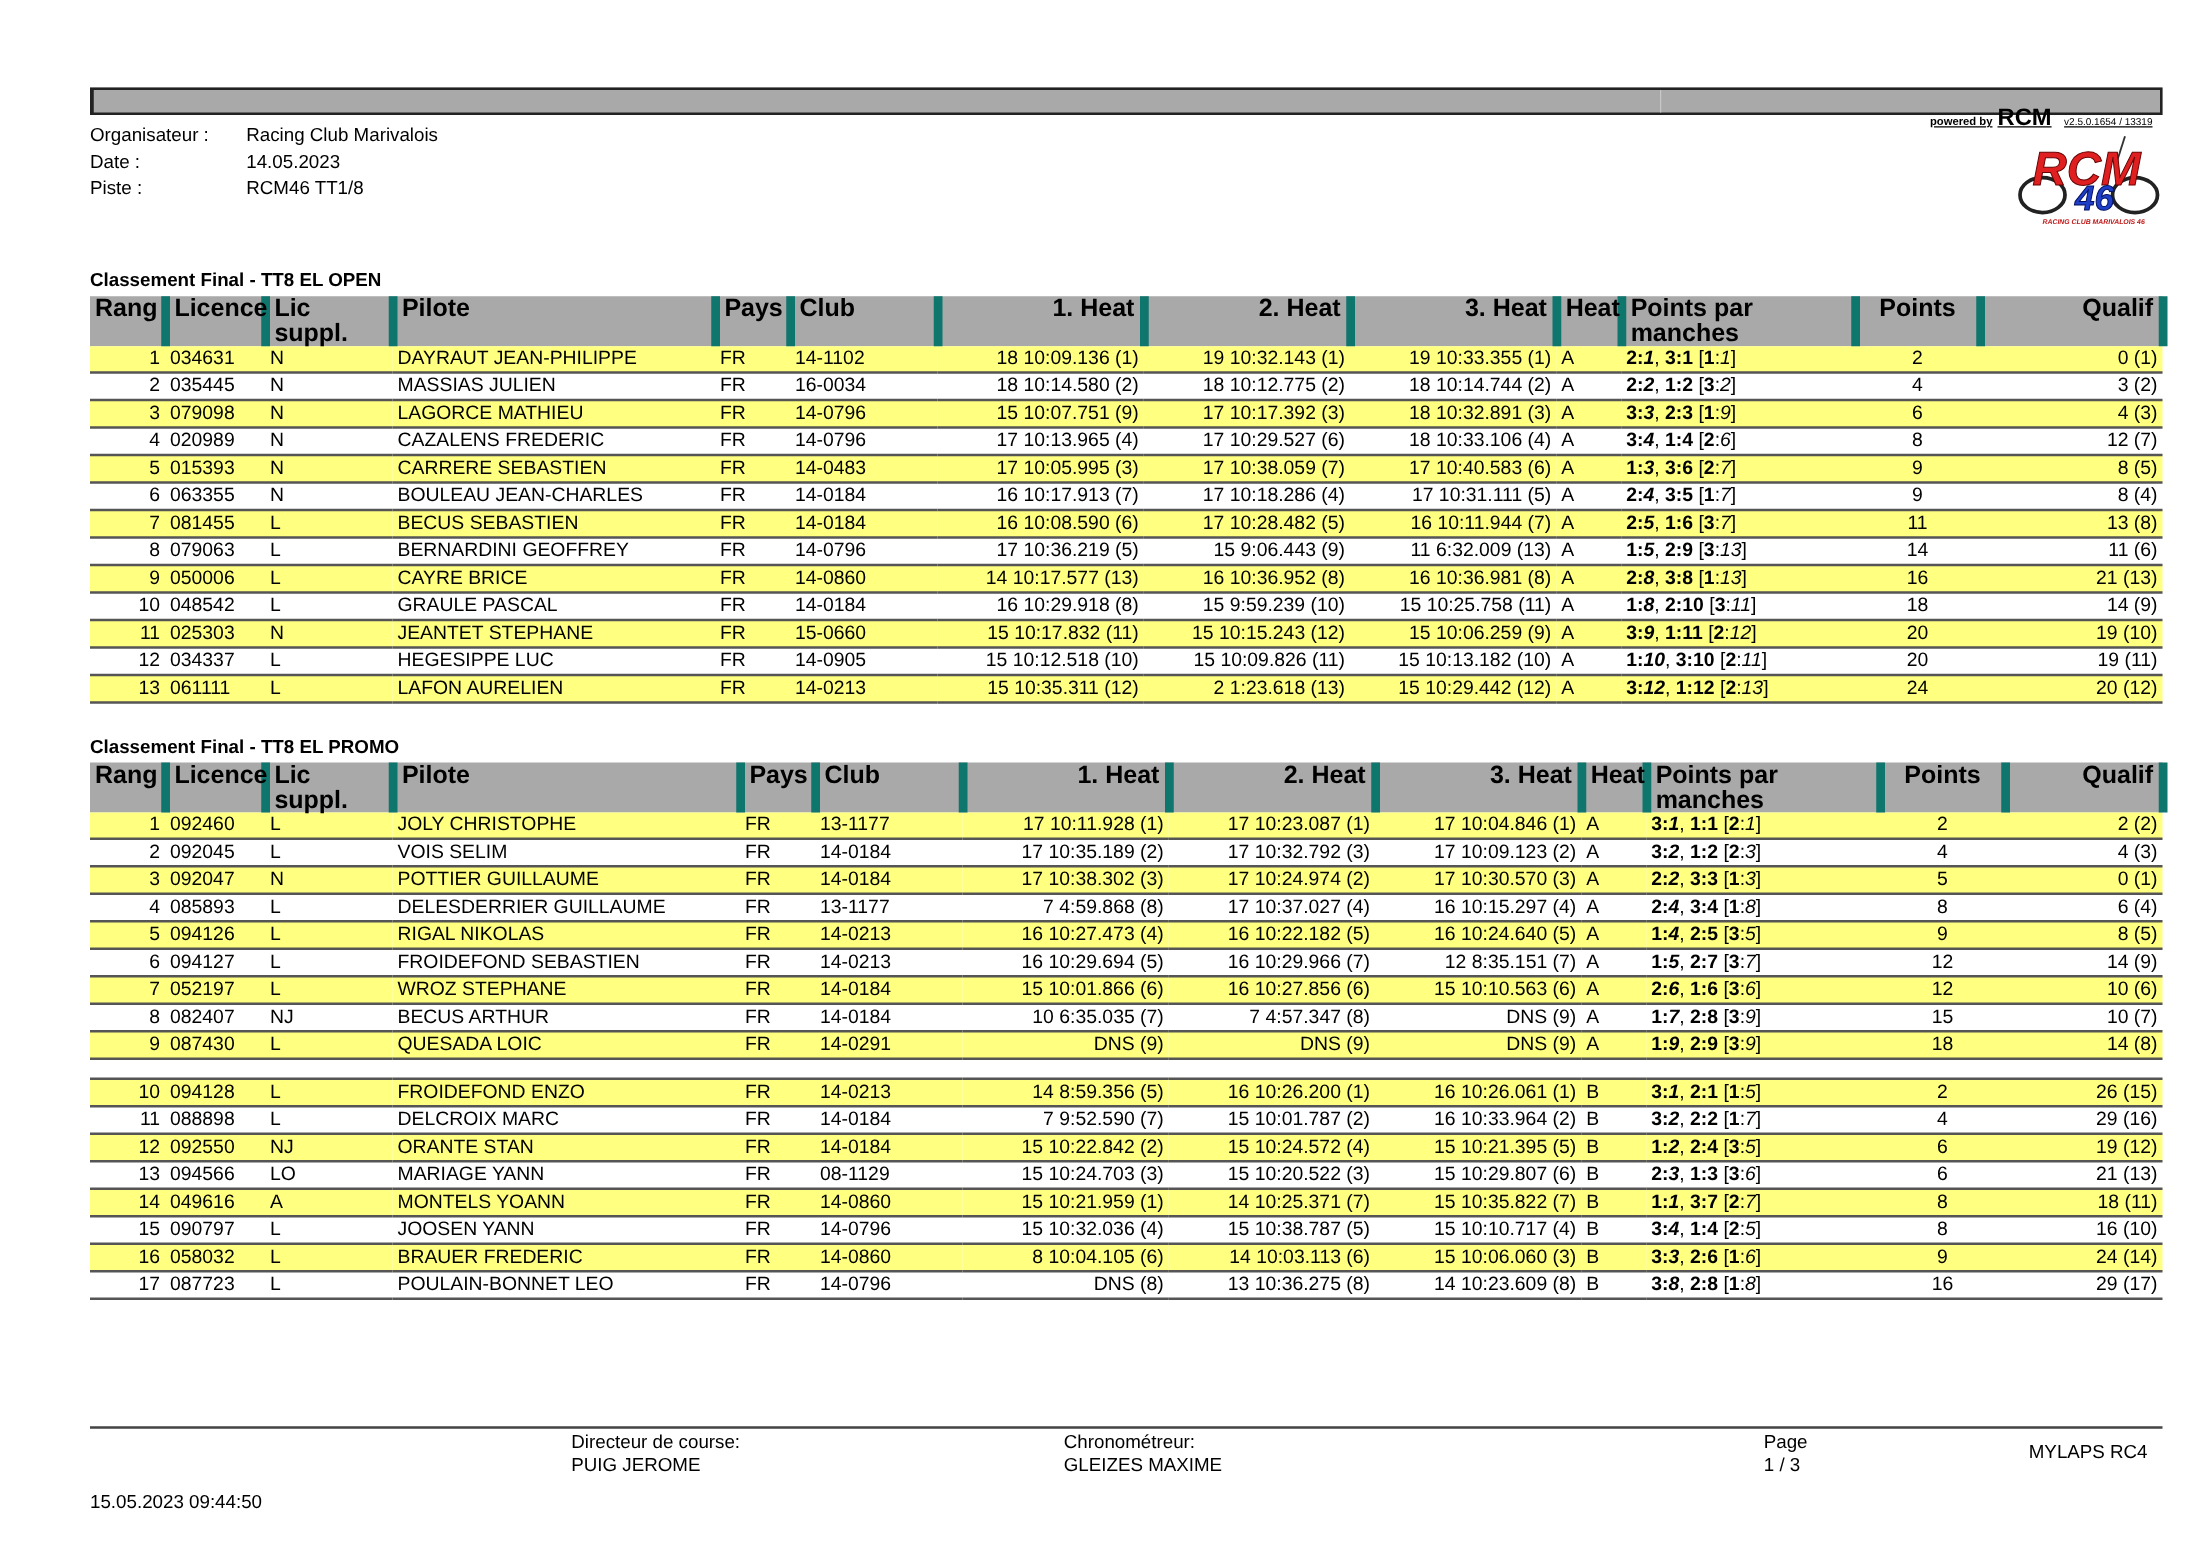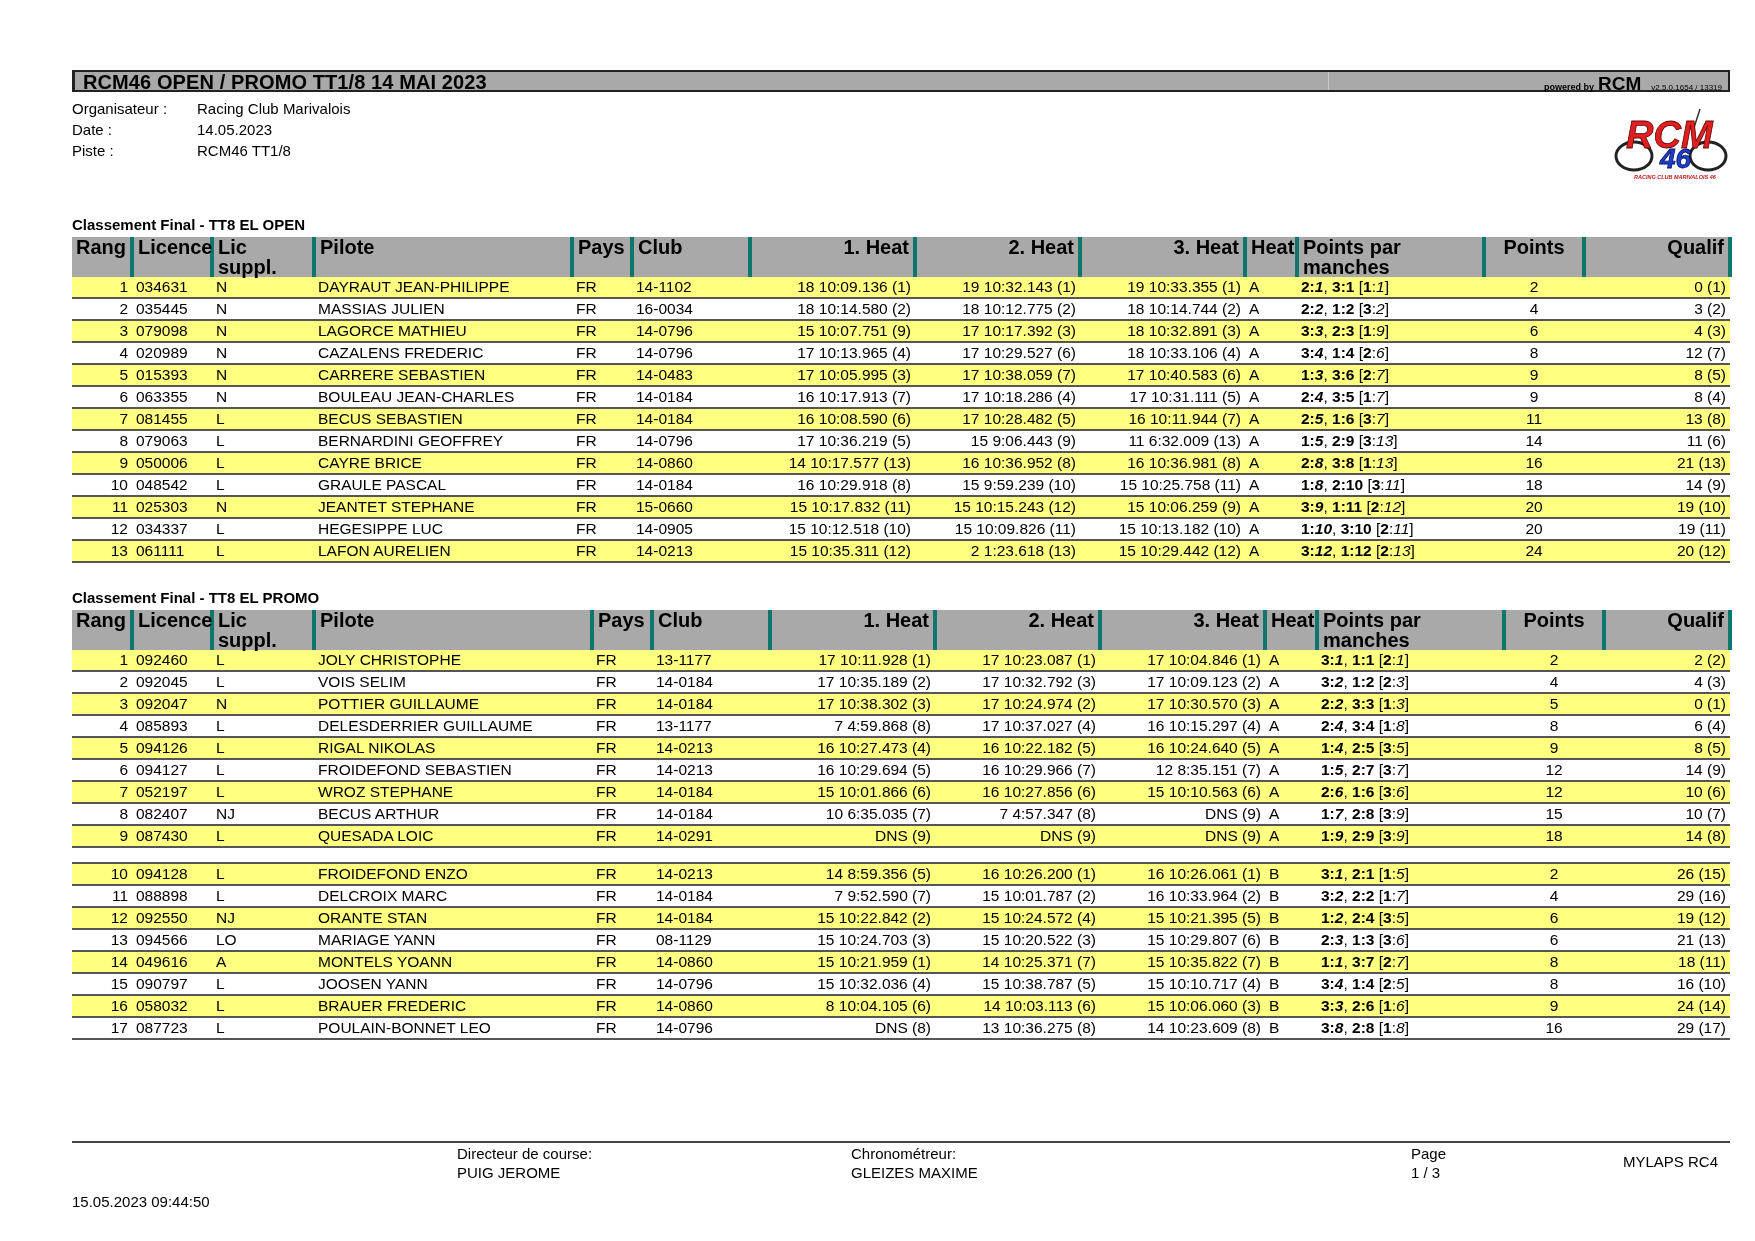--- a/index.html
+++ b/index.html
@@ -1,45 +1,44 @@
 <!DOCTYPE html>
 <html><head>
 <meta charset="utf-8">
 <style>
   html,body{margin:0;padding:0;background:#fff;}
   body{width:1755px;height:1241px;position:relative;overflow:hidden;font-family:"Liberation Sans",sans-serif;color:#000;}
   .titlebar{position:absolute;left:72px;top:70px;width:1658px;height:22px;background:#a9a9a9;border:2px solid #222;border-left-width:3px;box-sizing:border-box;}
   .titlebar .t{position:absolute;left:8px;top:-1px;font-weight:bold;font-size:20px;letter-spacing:0.1px;}
   .titlebar .sep{position:absolute;left:1253px;top:0;width:1px;height:100%;background:#c8c8c8;}
-  .titlebar .pw{position:absolute;right:6px;top:1px;font-size:9px;font-weight:bold;white-space:nowrap;}
+  .titlebar .pw{position:absolute;right:6px;top:12px;font-size:9px;font-weight:bold;white-space:nowrap;text-decoration:underline;}
   .titlebar .pw b{font-size:19px;margin:0 10px 0 4px;}
   .titlebar .pw span.v{font-size:8px;font-weight:normal;}
   .meta{position:absolute;left:72px;font-size:15px;}
   .meta .k{position:absolute;left:0;width:120px;white-space:nowrap;}
   .meta .v{position:absolute;left:125px;white-space:nowrap;}
   .logo{position:absolute;left:1612px;top:104px;width:118px;height:78px;}
   .sect{position:absolute;left:72px;font-size:15px;font-weight:bold;}
   table.res{position:absolute;left:72px;width:1658px;border-collapse:collapse;table-layout:fixed;font-size:15.5px;}
-  table.res th{background:#a9a9a9;font-size:20px;font-weight:bold;vertical-align:top;padding:0 4px;line-height:20px;height:40px;border-right:4px solid #0f766e;text-align:left;}
+  table.res th{background:#a9a9a9;font-size:20px;font-weight:bold;vertical-align:top;padding:0 4px;line-height:20px;height:40px;border-right:7px solid #0f766e;text-align:left;}
   table.res th.r{text-align:right;}
   table.res th.c{text-align:center;}
   table.res td{padding:0 4px;height:20px;line-height:20px;white-space:nowrap;border-bottom:2px solid #555;}
   table.res tr.y td{background:#ffff80;}
   table.res td.r{text-align:right;}
   table.res td.c{text-align:center;}
   table.res td .b{font-weight:normal;text-align:right;}
   table.res tr.gap td{height:14px;border-bottom:2px solid #555;background:#fff;}
   .foot-line{position:absolute;left:72px;top:1141px;width:1658px;height:2px;background:#444;}
   .foot{position:absolute;font-size:15px;line-height:19px;white-space:nowrap;}
 </style>
 </head>
 <body>
 
 <div class="titlebar">
-  <span class="t">RCM46 OPEN / PROMO TT1/8 14 MAI 2023</span>
   <span class="sep"></span>
   <span class="pw"><span>powered by</span><b>RCM</b><span class="v">v2.5.0.1654 / 13319</span></span>
 </div>
 
 <div class="meta" style="top:100px;">
     <span class="k">Organisateur :</span>
     <span class="v">Racing Club Marivalois</span>
   </div>
 <div class="meta" style="top:121px;">
     <span class="k">Date :</span>

